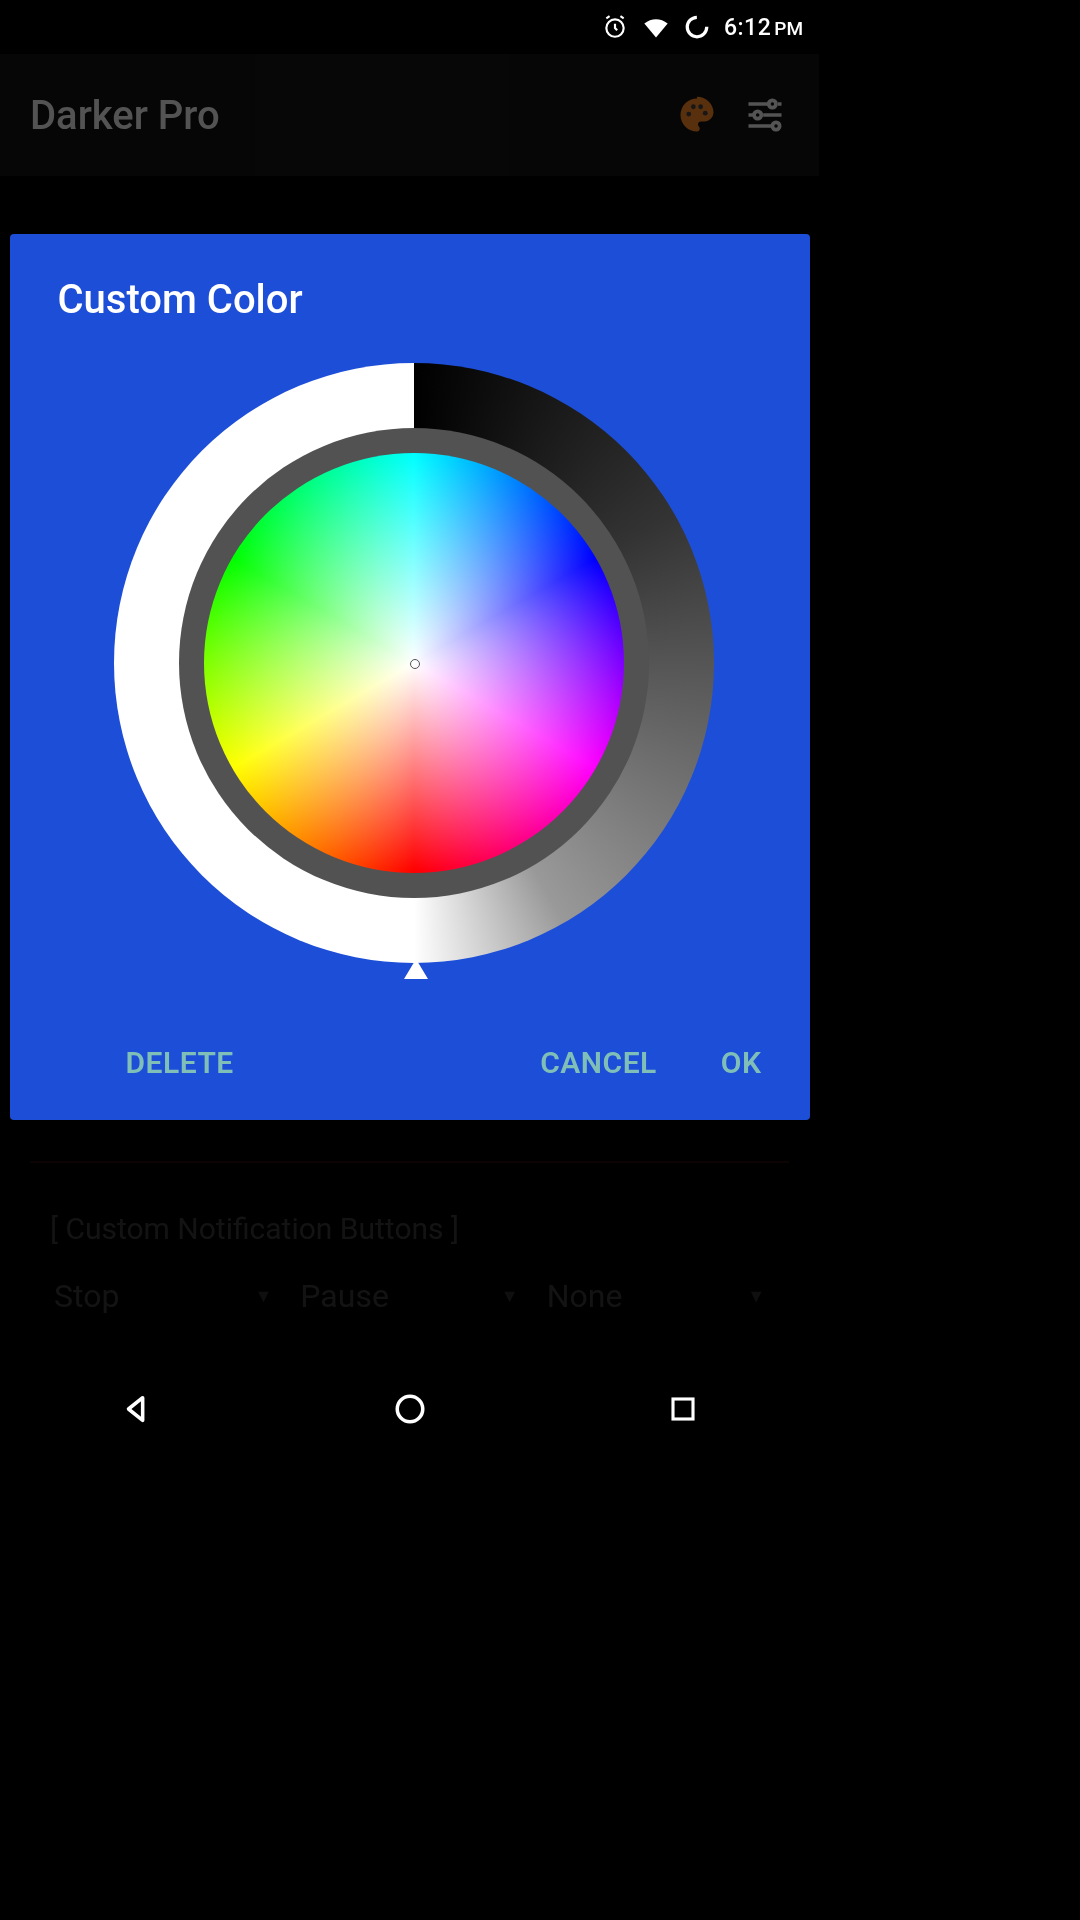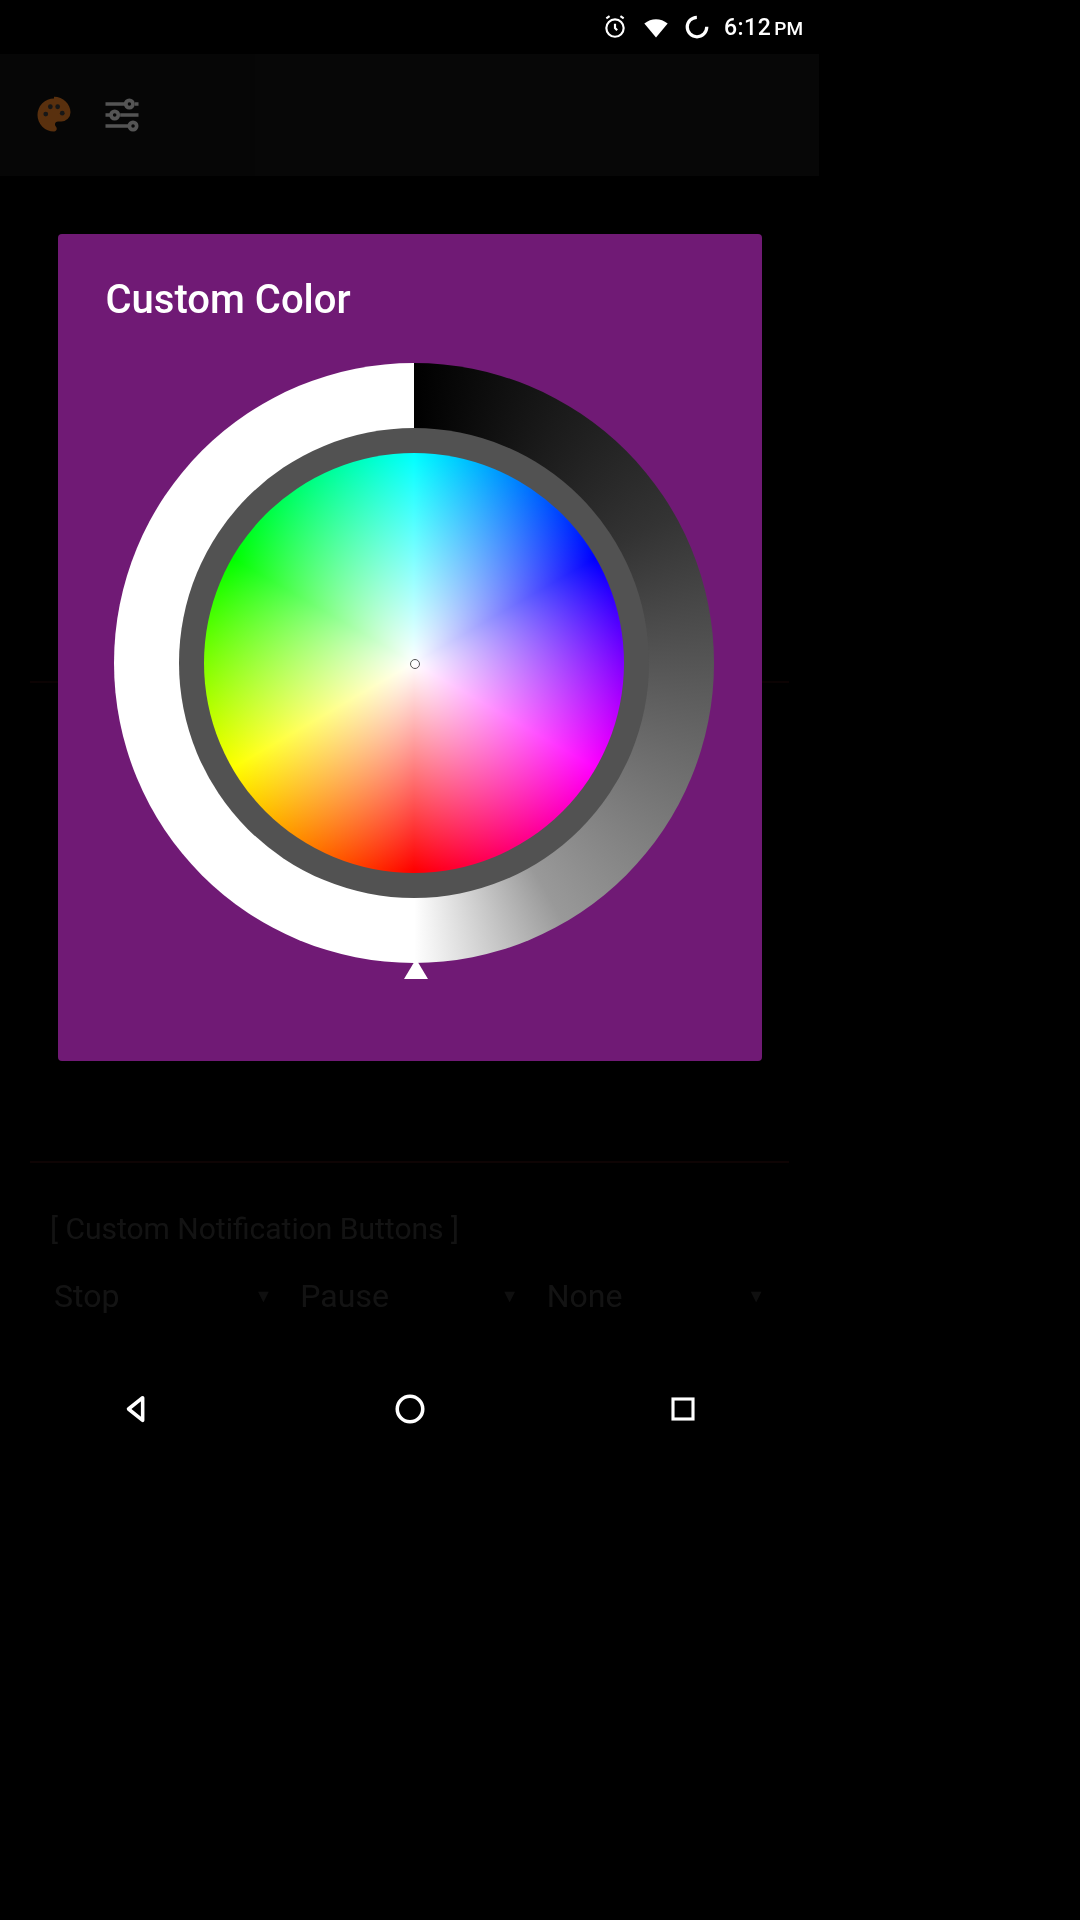--- a/index.html
+++ b/index.html
@@ -76,22 +76,22 @@
   
   .scrim {
     position: absolute; inset: 0;
     background: rgba(0,0,0,0.6);
     display: flex;
     align-items: flex-start;
     justify-content: center;
   }
   .dialog {
     margin-top: 58px;
-    width: 704px;
-    background: #701a75;
+    width: 800px;
+    background: #1d4ed8;
     border-radius: 4px;
     padding: 42px 40px 28px 48px;
     box-shadow: 0 20px 60px rgba(0,0,0,0.6);
   }
   .dialog-title {
     font-size: 40px;
     font-weight: 500;
     color: #fff;
     margin-bottom: 40px;
   }
@@ -204,20 +204,21 @@
     <svg width="26" height="26" viewBox="0 0 24 24">
         <circle cx="12" cy="12" r="9" fill="none" stroke="#fff" stroke-width="3" stroke-dasharray="42 14"></circle>
       </svg>
   </span>
   <span>
     <span class="status-time">6:12</span><span class="status-ampm">PM</span>
   </span>
 </div>
 
 <div class="app-bar">
+  <div class="app-title">Darker Pro</div>
   <div class="app-icon palette-icon">
     <svg width="44" height="44" viewBox="0 0 24 24" fill="#c56a1f">
       <path d="M12 3a9 9 0 100 18c1 0 1.5-.8 1.5-1.5 0-.5-.2-.9-.5-1.2-.3-.3-.5-.7-.5-1.2 0-.9.8-1.6 1.7-1.6H16a5 5 0 005-5c0-4.5-4-8.5-9-8.5z"></path>
       <circle cx="7.5" cy="11.5" r="1.3" fill="#333"></circle>
         <circle cx="10" cy="7.5" r="1.3" fill="#333"></circle>
       <circle cx="14" cy="7.5" r="1.3" fill="#333"></circle>
         <circle cx="16.5" cy="11" r="1.3" fill="#333"></circle>
     </svg>
   </div>
   <div class="app-icon">
@@ -259,20 +260,25 @@
       <div class="picker-wrap">
         <div class="picker">
           <div class="ring-outer"></div>
           <div class="ring-inner-mask"></div>
           <div class="hue-wheel"></div>
           <div class="center-marker"></div>
           <div class="ring-pointer-line"></div>
           <div class="ring-pointer-tri"></div>
         </div>
       </div>
+      <div class="dialog-actions">
+        <button class="dlg-btn delete">DELETE</button>
+        <button class="dlg-btn">CANCEL</button>
+        <button class="dlg-btn">OK</button>
+      </div>
     </div>
   </div>
 </div>
 
 <div class="nav-bar">
   <div class="nav-btn">
     <svg width="34" height="34" viewBox="0 0 24 24" fill="none" stroke="#fff" stroke-width="2.5" stroke-linejoin="round">
         <path d="M16 4L6 12l10 8z" fill="none"></path>
       </svg>
   </div>

